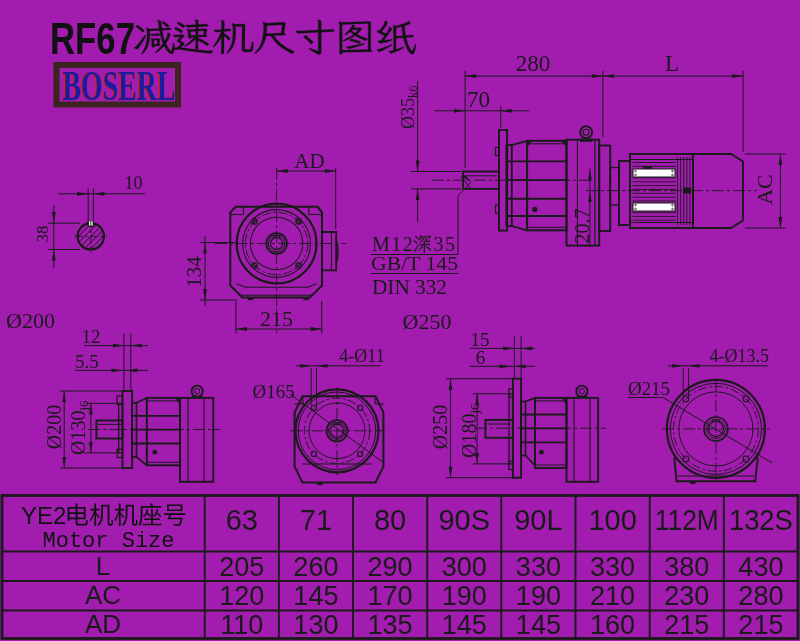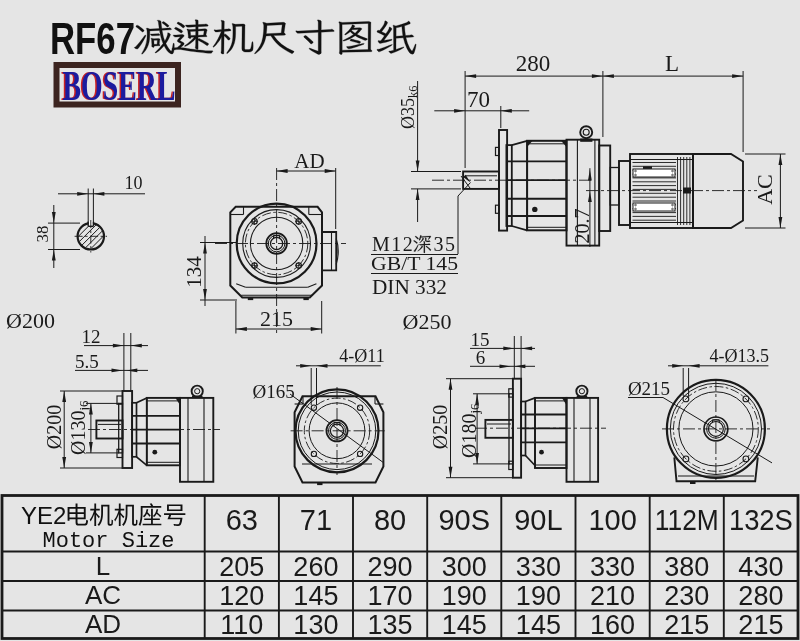--- a/index.html
+++ b/index.html
@@ -1,14 +1,14 @@
 <!DOCTYPE html>
 <html><head><meta charset="utf-8"><style>
 html,body{margin:0;padding:0;background:#fff;}
-#wrap{position:relative;width:800px;height:641px;background:#e5e5e5;overflow:hidden;}
+#wrap{position:relative;width:800px;height:641px;background:#a21caf;overflow:hidden;}
 </style></head><body>
 <div id="wrap">
 <svg width="800" height="641" viewBox="0 0 800 641">
 <defs>
         <path id="t20943" d="M952.0 -204.0Q940.0 -204.0 935.0 -168.0Q925.0 -83.0 913.0 -36.5Q901.0 10.0 895.0 10.0Q889.0 10.0 852.5 -38.5Q816.0 -87.0 772.0 -190.0Q804.0 -243.0 841.0 -325.5Q878.0 -408.0 878.0 -427.5Q878.0 -447.0 838.0 -469.0Q823.0 -476.0 817.5 -476.0Q812.0 -476.0 812.0 -470.0V-466.0Q814.0 -462.0 814.0 -456.0V-440.0Q814.0 -430.0 798.0 -377.5Q782.0 -325.0 747.0 -257.0Q717.0 -335.0 693.0 -496.0Q688.0 -529.0 686.0 -540.0L876.0 -551.0Q903.0 -553.0 903.0 -565.0Q903.0 -579.0 875.0 -598.0Q864.0 -606.0 858.0 -606.0Q852.0 -606.0 842.0 -602.5Q832.0 -599.0 824.0 -598.5Q816.0 -598.0 806.0 -597.0L680.0 -589.0Q670.0 -654.0 661.0 -772.0Q659.0 -791.0 631.0 -798.5Q603.0 -806.0 589.0 -806.0Q575.0 -806.0 575.0 -800.5Q575.0 -795.0 583.5 -787.0Q592.0 -779.0 595.5 -768.5Q599.0 -758.0 602.0 -732.0Q605.0 -706.0 609.5 -665.5Q614.0 -625.0 619.0 -585.0L405.0 -572.0Q353.0 -598.0 338.5 -598.0Q324.0 -598.0 324.0 -590.0Q324.0 -586.0 326.0 -581.0L332.0 -567.0Q342.0 -540.0 342.0 -473.0V-404.0Q342.0 -357.0 335.0 -283.0Q321.0 -120.0 225.0 56.0Q217.0 71.0 217.0 80.0Q217.0 89.0 223.0 89.0Q229.0 89.0 250.0 68.0Q271.0 47.0 297.5 6.5Q324.0 -34.0 348.5 -92.5Q373.0 -151.0 388.5 -229.0Q404.0 -307.0 404.0 -479.0V-524.0L626.0 -537.0Q642.0 -436.0 659.0 -354.0Q676.0 -272.0 708.0 -190.0Q641.0 -80.0 541.0 27.0Q526.0 43.0 526.0 50.5Q526.0 58.0 532.5 58.0Q539.0 58.0 569.5 36.0Q600.0 14.0 643.5 -28.5Q687.0 -71.0 732.0 -132.0Q767.0 -52.0 797.0 -8.0Q859.0 83.0 905.0 83.0Q923.0 83.0 936.5 68.0Q950.0 53.0 954.0 20.0Q966.0 -72.0 966.0 -138.0Q966.0 -204.0 952.0 -204.0ZM787.0 -641.0Q803.0 -624.0 813.0 -624.0Q823.0 -624.0 833.5 -639.0Q844.0 -654.0 844.0 -659.0Q844.0 -671.0 785.5 -719.5Q727.0 -768.0 714.5 -768.0Q702.0 -768.0 694.0 -757.0Q686.0 -746.0 686.0 -738.5Q686.0 -731.0 695.0 -724.0Q743.0 -688.0 787.0 -641.0ZM446.0 -442.0 424.0 -445.0Q418.0 -445.0 418.0 -441.0Q418.0 -437.0 424.0 -421.0Q435.0 -393.0 459.0 -393.0L472.0 -394.0L614.0 -401.0Q635.0 -403.0 635.0 -415.0Q635.0 -427.0 620.0 -440.5Q605.0 -454.0 598.0 -454.0Q591.0 -454.0 583.0 -450.0Q575.0 -446.0 563.0 -446.0L466.0 -443.0ZM591.0 -325.0 498.0 -319.0Q456.0 -331.0 443.5 -331.0Q431.0 -331.0 431.0 -326.0Q431.0 -321.0 437.0 -311.0Q443.0 -301.0 444.0 -277.0L450.0 -166.0V-155.0L447.0 -122.0Q447.0 -110.0 462.5 -99.5Q478.0 -89.0 488.0 -89.0Q504.0 -89.0 504.0 -106.0V-109.0L503.0 -126.0L612.0 -132.0Q623.0 -133.0 630.5 -135.0Q638.0 -137.0 638.0 -145.5Q638.0 -154.0 621.0 -178.0L632.0 -282.0Q633.0 -287.0 635.0 -291.0Q637.0 -295.0 637.0 -301.0Q637.0 -307.0 626.0 -316.5Q615.0 -326.0 603.0 -326.0ZM577.0 -280.0 571.0 -174.0 501.0 -171.0 497.0 -275.0ZM274.0 -536.0Q274.0 -545.0 222.5 -593.0Q171.0 -641.0 146.0 -658.0Q121.0 -675.0 115.0 -675.0Q109.0 -675.0 97.0 -663.5Q85.0 -652.0 85.0 -644.5Q85.0 -637.0 88.5 -632.5Q92.0 -628.0 126.0 -599.0Q160.0 -570.0 193.5 -532.0Q227.0 -494.0 234.5 -494.0Q242.0 -494.0 250.0 -501.0Q274.0 -520.0 274.0 -536.0ZM111.0 -48.0H115.0Q127.0 -48.0 135.5 -58.5Q144.0 -69.0 179.0 -124.5Q214.0 -180.0 263.5 -280.0Q313.0 -380.0 313.0 -397.0Q313.0 -414.0 306.0 -414.0Q293.0 -414.0 274.0 -384.0Q174.0 -224.0 96.0 -126.0Q80.0 -106.0 64.5 -98.5Q49.0 -91.0 49.0 -84.0Q49.0 -82.0 62.0 -68.0Q75.0 -54.0 111.0 -48.0Z"></path>
         <path id="t36895" d="M899.0 64.0H910.0Q928.0 63.0 936.5 57.0Q945.0 51.0 961.0 25.0Q969.0 12.0 969.0 8.0Q969.0 0.0 953.0 0.0H945.0Q937.0 1.0 927.5 1.0Q918.0 1.0 907.0 1.0Q860.0 1.0 797.0 -4.5Q734.0 -10.0 663.5 -19.0Q593.0 -28.0 523.0 -39.0Q453.0 -50.0 392.0 -60.5Q331.0 -71.0 287.0 -80.0Q257.0 -86.0 226.0 -89.0Q272.0 -128.0 290.5 -148.0Q309.0 -168.0 309.0 -187.0Q309.0 -198.0 304.5 -205.0Q300.0 -212.0 281.5 -224.5Q263.0 -237.0 220.0 -264.0Q214.0 -269.0 214.0 -271.0Q214.0 -273.0 216.0 -275.0Q233.0 -297.0 251.0 -319.0Q269.0 -341.0 294.0 -369.0Q299.0 -374.0 304.5 -380.5Q310.0 -387.0 310.0 -394.0Q310.0 -407.0 296.0 -417.5Q282.0 -428.0 271.0 -428.0Q269.0 -428.0 266.5 -427.5Q264.0 -427.0 261.0 -427.0L124.0 -415.0Q119.0 -414.0 113.5 -414.0Q108.0 -414.0 103.0 -414.0Q86.0 -414.0 71.0 -417.0Q70.0 -417.0 68.5 -417.5Q67.0 -418.0 66.0 -418.0Q59.0 -418.0 59.0 -411.0L62.0 -398.0Q66.0 -386.0 77.5 -373.5Q89.0 -361.0 111.0 -361.0Q117.0 -361.0 123.5 -361.5Q130.0 -362.0 139.0 -363.0L224.0 -371.0Q208.0 -352.0 194.5 -335.0Q181.0 -318.0 170.0 -303.0Q152.0 -278.0 152.0 -261.0Q152.0 -241.0 179.0 -225.0Q212.0 -207.0 238.0 -189.0Q242.0 -185.0 242.0 -182.0Q242.0 -181.0 240.0 -177.0Q223.0 -157.0 200.5 -135.5Q178.0 -114.0 149.0 -90.0Q94.0 -86.0 69.5 -80.5Q45.0 -75.0 39.5 -68.5Q34.0 -62.0 34.0 -55.0L35.0 -45.0Q36.0 -35.0 41.0 -25.0Q46.0 -15.0 58.0 -15.0Q61.0 -15.0 65.5 -16.5Q70.0 -18.0 76.0 -19.0Q106.0 -28.0 132.0 -32.0Q158.0 -36.0 180.0 -36.0Q207.0 -36.0 231.0 -32.5Q255.0 -29.0 278.0 -24.0Q322.0 -16.0 386.0 -4.5Q450.0 7.0 524.0 19.0Q598.0 31.0 670.0 41.0Q742.0 51.0 802.5 57.5Q863.0 64.0 899.0 64.0ZM573.0 -517.0 572.0 -408.0 459.0 -404.0 450.0 -510.0ZM767.0 -527.0 752.0 -416.0 629.0 -411.0 630.0 -520.0ZM241.0 -469.0Q251.0 -469.0 258.5 -478.5Q266.0 -488.0 270.5 -499.0Q275.0 -510.0 275.0 -512.0Q275.0 -517.0 272.0 -522.0Q269.0 -527.0 256.5 -537.0Q244.0 -547.0 216.0 -565.0Q188.0 -583.0 138.0 -612.0Q127.0 -619.0 119.0 -619.0Q109.0 -619.0 97.0 -604.0Q88.0 -594.0 88.0 -586.0Q88.0 -576.0 106.0 -565.0Q133.0 -548.0 160.5 -527.5Q188.0 -507.0 219.0 -481.0Q226.0 -476.0 231.0 -472.5Q236.0 -469.0 241.0 -469.0ZM288.0 -603.0Q294.0 -603.0 303.0 -610.5Q312.0 -618.0 318.5 -627.5Q325.0 -637.0 325.0 -644.0Q325.0 -651.0 311.5 -664.5Q298.0 -678.0 278.0 -693.5Q258.0 -709.0 236.5 -723.0Q215.0 -737.0 198.0 -746.0Q181.0 -755.0 175.0 -755.0Q164.0 -755.0 154.0 -742.0Q144.0 -729.0 144.0 -724.0Q144.0 -716.0 160.0 -705.0Q189.0 -686.0 216.0 -663.5Q243.0 -641.0 269.0 -615.0Q281.0 -603.0 288.0 -603.0ZM629.0 -363.0 812.0 -371.0Q820.0 -372.0 827.5 -373.5Q835.0 -375.0 835.0 -381.0Q835.0 -386.0 829.0 -394.0Q823.0 -402.0 808.0 -415.0L828.0 -524.0Q829.0 -529.0 833.5 -534.0Q838.0 -539.0 838.0 -545.0Q838.0 -553.0 823.0 -566.0Q808.0 -579.0 792.0 -579.0H785.0L630.0 -570.0V-636.0L843.0 -649.0Q850.0 -650.0 855.0 -653.5Q860.0 -657.0 860.0 -663.0Q860.0 -673.0 849.0 -683.5Q838.0 -694.0 825.0 -701.0Q812.0 -708.0 806.0 -708.0Q802.0 -708.0 800.0 -707.0Q790.0 -703.0 779.5 -701.0Q769.0 -699.0 755.0 -698.0L630.0 -690.0V-792.0Q630.0 -806.0 615.5 -811.5Q601.0 -817.0 586.5 -818.0Q572.0 -819.0 571.0 -819.0Q556.0 -819.0 556.0 -811.0Q556.0 -807.0 562.0 -799.0Q570.0 -789.0 572.0 -779.0Q574.0 -769.0 574.0 -758.0V-687.0L402.0 -676.0H391.0Q370.0 -676.0 353.0 -680.0Q350.0 -681.0 346.0 -681.0Q340.0 -681.0 340.0 -675.0Q340.0 -671.0 341.0 -668.0Q346.0 -655.0 358.0 -638.0Q370.0 -621.0 395.0 -621.0Q402.0 -621.0 410.5 -621.5Q419.0 -622.0 429.0 -623.0L573.0 -632.0V-567.0L444.0 -560.0Q421.0 -566.0 406.0 -568.5Q391.0 -571.0 383.0 -571.0Q371.0 -571.0 371.0 -565.0Q371.0 -559.0 381.0 -544.0Q385.0 -538.0 388.0 -527.5Q391.0 -517.0 392.0 -506.0L403.0 -403.0Q403.0 -399.0 403.5 -395.5Q404.0 -392.0 404.0 -388.0Q404.0 -382.0 403.5 -376.0Q403.0 -370.0 402.0 -363.0V-357.0Q402.0 -344.0 411.5 -336.0Q421.0 -328.0 432.5 -325.0Q444.0 -322.0 448.0 -322.0Q458.0 -322.0 461.5 -328.0Q465.0 -334.0 465.0 -342.0V-346.0L464.0 -355.0L539.0 -358.0Q493.0 -296.0 442.0 -243.0Q391.0 -190.0 341.0 -151.0Q317.0 -133.0 317.0 -122.0Q317.0 -116.0 326.0 -116.0Q338.0 -116.0 363.0 -130.0Q388.0 -144.0 419.0 -167.0Q450.0 -190.0 480.5 -217.5Q511.0 -245.0 536.0 -273.0Q561.0 -301.0 574.0 -324.0L573.0 -307.0Q572.0 -290.0 572.0 -276.0Q572.0 -255.0 572.0 -230.0Q572.0 -205.0 572.0 -188.0L571.0 -170.0Q571.0 -152.0 569.5 -131.5Q568.0 -111.0 564.0 -88.0Q564.0 -86.0 563.5 -84.0Q563.0 -82.0 563.0 -80.0Q563.0 -68.0 573.0 -58.0Q583.0 -48.0 595.0 -42.5Q607.0 -37.0 612.0 -37.0Q621.0 -37.0 625.0 -45.0Q629.0 -53.0 629.0 -66.0V-278.0Q680.0 -247.0 725.5 -216.0Q771.0 -185.0 817.0 -149.0Q831.0 -138.0 839.0 -138.0Q847.0 -138.0 854.5 -146.0Q862.0 -154.0 866.5 -164.0Q871.0 -174.0 871.0 -179.0Q871.0 -190.0 850.0 -204.0Q819.0 -226.0 786.0 -247.0Q753.0 -268.0 724.0 -285.5Q695.0 -303.0 675.0 -313.5Q655.0 -324.0 650.0 -324.0Q639.0 -324.0 629.0 -307.0Z"></path>
         <path id="t26426" d="M709.0 -649.0 703.0 -58.0Q703.0 -13.0 722.0 6.5Q741.0 26.0 770.5 30.0Q800.0 34.0 830.0 34.0Q877.0 34.0 904.0 27.0Q931.0 20.0 943.5 1.5Q956.0 -17.0 959.5 -50.5Q963.0 -84.0 963.0 -136.0Q963.0 -138.0 962.5 -154.5Q962.0 -171.0 961.0 -191.5Q960.0 -212.0 956.5 -227.0Q953.0 -242.0 947.0 -242.0Q935.0 -242.0 931.0 -202.0Q926.0 -156.0 919.0 -123.0Q912.0 -90.0 904.0 -60.0Q900.0 -44.0 886.0 -38.0Q872.0 -32.0 828.0 -32.0Q789.0 -32.0 778.5 -37.5Q768.0 -43.0 768.0 -64.0L774.0 -648.0Q774.0 -654.0 776.0 -659.5Q778.0 -665.0 778.0 -671.0Q778.0 -684.0 763.5 -696.0Q749.0 -708.0 733.0 -708.0Q730.0 -708.0 727.5 -707.5Q725.0 -707.0 721.0 -707.0L559.0 -697.0Q499.0 -720.0 486.0 -720.0Q479.0 -720.0 479.0 -714.0Q479.0 -712.0 480.5 -707.5Q482.0 -703.0 483.0 -698.0Q489.0 -683.0 492.5 -662.0Q496.0 -641.0 497.0 -603.5Q498.0 -566.0 498.0 -501.0Q498.0 -420.0 494.5 -352.5Q491.0 -285.0 478.5 -223.5Q466.0 -162.0 440.0 -99.5Q414.0 -37.0 369.0 34.0Q355.0 56.0 355.0 65.0Q355.0 72.0 361.0 72.0Q366.0 72.0 385.5 56.0Q405.0 40.0 431.5 7.0Q458.0 -26.0 484.5 -76.5Q511.0 -127.0 531.0 -196.5Q551.0 -266.0 556.0 -355.0Q560.0 -411.0 560.5 -466.0Q561.0 -521.0 561.0 -573.0V-641.0ZM298.0 -511.0 431.0 -524.0Q440.0 -525.0 446.5 -528.5Q453.0 -532.0 453.0 -539.0Q453.0 -548.0 444.0 -558.0Q435.0 -568.0 423.5 -574.5Q412.0 -581.0 404.0 -581.0Q399.0 -581.0 397.0 -580.0Q381.0 -575.0 360.0 -573.0L298.0 -567.0L301.0 -763.0Q301.0 -774.0 296.5 -781.0Q292.0 -788.0 269.0 -795.0Q259.0 -798.0 250.5 -800.0Q242.0 -802.0 236.0 -802.0Q224.0 -802.0 224.0 -794.0Q224.0 -790.0 228.0 -783.0Q241.0 -764.0 241.0 -741.0L239.0 -561.0L127.0 -550.0Q123.0 -549.0 119.0 -549.0Q115.0 -549.0 110.0 -549.0Q93.0 -549.0 78.0 -553.0Q77.0 -553.0 75.5 -553.5Q74.0 -554.0 73.0 -554.0Q66.0 -554.0 66.0 -549.0L70.0 -536.0Q75.0 -522.0 86.0 -508.5Q97.0 -495.0 117.0 -495.0Q123.0 -495.0 130.5 -495.5Q138.0 -496.0 147.0 -497.0L232.0 -505.0Q192.0 -393.0 147.0 -295.5Q102.0 -198.0 52.0 -128.0Q41.0 -111.0 41.0 -103.0Q41.0 -96.0 48.0 -96.0Q56.0 -96.0 74.0 -114.0Q92.0 -132.0 116.0 -162.5Q140.0 -193.0 164.5 -230.0Q189.0 -267.0 208.5 -305.5Q228.0 -344.0 238.0 -377.0L236.0 -358.0Q235.0 -340.0 235.0 -325.0Q235.0 -282.0 234.5 -231.0Q234.0 -180.0 233.5 -134.0Q233.0 -88.0 232.0 -58.0V-29.0Q232.0 -14.0 230.5 2.5Q229.0 19.0 225.0 34.0Q224.0 38.0 224.0 45.0Q224.0 65.0 243.0 75.5Q262.0 86.0 273.0 86.0Q290.0 86.0 290.0 62.0L296.0 -399.0Q314.0 -380.0 338.5 -349.5Q363.0 -319.0 378.0 -295.0Q387.0 -281.0 398.0 -281.0Q407.0 -281.0 421.5 -292.5Q436.0 -304.0 436.0 -314.0Q436.0 -321.0 421.5 -341.5Q407.0 -362.0 386.5 -385.0Q366.0 -408.0 347.0 -425.0Q328.0 -442.0 320.0 -442.0Q310.0 -442.0 297.0 -429.0Z"></path>
         <path id="t23610" d="M688.0 -686.0 664.0 -470.0 324.0 -449.0Q330.0 -506.0 334.0 -561.0Q338.0 -616.0 339.0 -665.0ZM493.0 -400.0 728.0 -412.0Q742.0 -413.0 753.0 -415.5Q764.0 -418.0 764.0 -428.0Q764.0 -435.0 756.5 -446.5Q749.0 -458.0 731.0 -476.0L757.0 -686.0Q758.0 -691.0 762.0 -697.0Q766.0 -703.0 766.0 -710.0Q766.0 -722.0 750.0 -736.0Q734.0 -750.0 717.0 -750.0Q715.0 -750.0 712.0 -749.5Q709.0 -749.0 706.0 -749.0L335.0 -726.0Q272.0 -751.0 253.0 -751.0Q241.0 -751.0 241.0 -743.0Q241.0 -737.0 248.0 -725.0Q255.0 -715.0 260.0 -694.0Q265.0 -673.0 265.0 -654.0Q265.0 -592.0 260.0 -514.0Q255.0 -436.0 243.0 -352.0Q227.0 -236.0 179.5 -134.0Q132.0 -32.0 69.0 42.0Q52.0 63.0 52.0 73.0Q52.0 79.0 58.0 79.0Q66.0 79.0 88.5 63.0Q111.0 47.0 142.5 14.0Q174.0 -19.0 206.5 -70.0Q239.0 -121.0 267.0 -191.0Q295.0 -261.0 311.0 -351.0Q313.0 -361.0 314.5 -370.5Q316.0 -380.0 317.0 -390.0L427.0 -396.0Q485.0 -288.0 553.0 -206.0Q621.0 -124.0 707.0 -57.5Q793.0 9.0 904.0 74.0Q909.0 77.0 912.0 77.0Q919.0 77.0 930.5 65.0Q942.0 53.0 951.5 40.0Q961.0 27.0 961.0 23.0Q961.0 15.0 945.0 8.0Q785.0 -70.0 676.5 -170.0Q568.0 -270.0 493.0 -400.0Z"></path>
         <path id="t23544" d="M443.0 -199.0Q458.0 -213.0 458.0 -226.0Q458.0 -235.0 439.0 -257.5Q420.0 -280.0 392.5 -306.5Q365.0 -333.0 338.5 -357.0Q312.0 -381.0 297.0 -394.0Q293.0 -398.0 288.0 -400.5Q283.0 -403.0 277.0 -403.0Q266.0 -403.0 254.0 -391.0Q242.0 -379.0 242.0 -368.0Q242.0 -359.0 251.0 -352.0Q284.0 -321.0 321.5 -280.5Q359.0 -240.0 393.0 -194.0Q403.0 -181.0 413.0 -181.0Q425.0 -181.0 443.0 -199.0ZM574.0 -487.0V9.0Q531.0 -4.0 482.5 -24.5Q434.0 -45.0 393.0 -64.0Q387.0 -67.0 382.0 -68.0Q377.0 -69.0 373.0 -69.0Q363.0 -69.0 363.0 -62.0Q363.0 -54.0 382.5 -35.5Q402.0 -17.0 432.0 5.0Q462.0 27.0 494.5 47.5Q527.0 68.0 554.0 81.5Q581.0 95.0 594.0 95.0Q609.0 95.0 624.0 83.0Q636.0 72.0 640.0 62.0Q644.0 52.0 644.0 41.0Q644.0 32.0 643.0 22.0Q642.0 12.0 642.0 1.0L643.0 -491.0L919.0 -506.0Q929.0 -507.0 935.5 -509.5Q942.0 -512.0 942.0 -519.0Q942.0 -525.0 931.5 -537.5Q921.0 -550.0 907.0 -560.0Q893.0 -570.0 883.0 -570.0Q879.0 -570.0 877.0 -569.0Q866.0 -565.0 855.5 -563.0Q845.0 -561.0 835.0 -560.0L643.0 -549.0L644.0 -774.0Q644.0 -787.0 627.0 -795.5Q610.0 -804.0 591.0 -809.0Q572.0 -814.0 566.0 -814.0Q555.0 -814.0 555.0 -807.0Q555.0 -803.0 559.0 -796.0Q574.0 -774.0 574.0 -745.0V-546.0L127.0 -521.0Q123.0 -521.0 118.5 -520.5Q114.0 -520.0 109.0 -520.0Q89.0 -520.0 71.0 -525.0Q65.0 -527.0 63.0 -527.0Q58.0 -527.0 58.0 -521.0Q58.0 -515.0 68.5 -496.5Q79.0 -478.0 90.0 -469.0Q100.0 -462.0 120.0 -462.0Q125.0 -462.0 132.0 -462.0Q139.0 -462.0 147.0 -463.0Z"></path>
         <path id="t22270" d="M859.0 -39.0 863.0 -716.0Q863.0 -721.0 866.5 -725.5Q870.0 -730.0 870.0 -738.5Q870.0 -747.0 855.0 -760.0Q840.0 -773.0 817.0 -773.0H808.0L210.0 -746.0Q153.0 -766.0 140.0 -766.0Q127.0 -766.0 127.0 -759.0Q127.0 -756.0 129.0 -751.5Q131.0 -747.0 133.0 -742.0Q146.0 -718.0 146.0 -682.0L147.0 -26.0Q147.0 13.0 143.5 30.5Q140.0 48.0 140.0 59.0Q140.0 70.0 154.5 83.5Q169.0 97.0 191.0 97.0Q207.0 97.0 207.0 71.0V38.0L859.0 23.0Q873.0 22.0 883.0 21.0Q893.0 20.0 893.0 8.5Q893.0 -3.0 859.0 -39.0ZM803.0 -721.0 800.0 -34.0 207.0 -17.0 204.0 -693.0ZM601.0 -194.0Q611.0 -194.0 617.0 -202.5Q623.0 -211.0 625.0 -221.0Q627.0 -231.0 627.0 -234.0Q627.0 -247.0 607.0 -254.0Q589.0 -260.0 559.0 -269.0Q529.0 -278.0 498.5 -287.0Q468.0 -296.0 443.5 -302.0Q419.0 -308.0 412.0 -308.0Q399.0 -308.0 393.0 -293.5Q387.0 -279.0 387.0 -274.0Q387.0 -266.0 392.5 -262.0Q398.0 -258.0 410.0 -255.0Q452.0 -243.0 496.0 -229.0Q540.0 -215.0 577.0 -201.0Q585.0 -198.0 590.5 -196.0Q596.0 -194.0 601.0 -194.0ZM319.0 -115.0H315.0Q306.0 -115.0 306.0 -107.0Q306.0 -101.0 314.5 -87.5Q323.0 -74.0 336.0 -62.5Q349.0 -51.0 365.0 -51.0Q374.0 -51.0 401.5 -59.5Q429.0 -68.0 467.0 -80.5Q505.0 -93.0 546.0 -109.0Q587.0 -125.0 624.5 -139.5Q662.0 -154.0 688.0 -165.0Q713.0 -176.0 713.0 -187.0Q713.0 -195.0 699.0 -195.0Q690.0 -195.0 678.0 -191.0Q627.0 -177.0 574.5 -163.0Q522.0 -149.0 474.0 -138.0Q426.0 -127.0 389.0 -120.5Q352.0 -114.0 333.0 -114.0Q329.0 -114.0 326.0 -114.0Q323.0 -114.0 319.0 -115.0ZM468.0 -600.0Q495.0 -633.0 495.0 -648.0Q495.0 -667.0 460.0 -680.0Q448.0 -685.0 440.0 -685.0Q432.0 -685.0 432.0 -675.0Q431.0 -642.0 388.0 -578.0Q355.0 -531.0 322.0 -495.5Q289.0 -460.0 276.5 -449.0Q264.0 -438.0 264.0 -427.5Q264.0 -417.0 273.0 -417.0Q283.0 -417.0 317.5 -441.0Q352.0 -465.0 390.0 -503.0Q429.0 -461.0 465.0 -432.0Q385.0 -360.0 245.0 -287.0Q221.0 -275.0 221.0 -264.0Q221.0 -255.0 232.0 -255.0Q243.0 -255.0 271.0 -264.0Q392.0 -308.0 506.0 -399.0Q566.0 -354.0 643.5 -314.0Q721.0 -274.0 735.0 -274.0Q749.0 -274.0 767.5 -286.5Q786.0 -299.0 786.0 -308.0Q786.0 -317.0 772.0 -321.0Q633.0 -371.0 545.0 -433.0Q609.0 -496.0 642.0 -555.0Q644.0 -558.0 650.5 -563.5Q657.0 -569.0 657.0 -575.5Q657.0 -582.0 653.0 -590.0Q643.0 -608.0 608.0 -608.0H601.0ZM434.0 -553.0 577.0 -560.0Q552.0 -516.0 501.0 -465.0Q451.0 -504.0 421.0 -537.0Z"></path>

